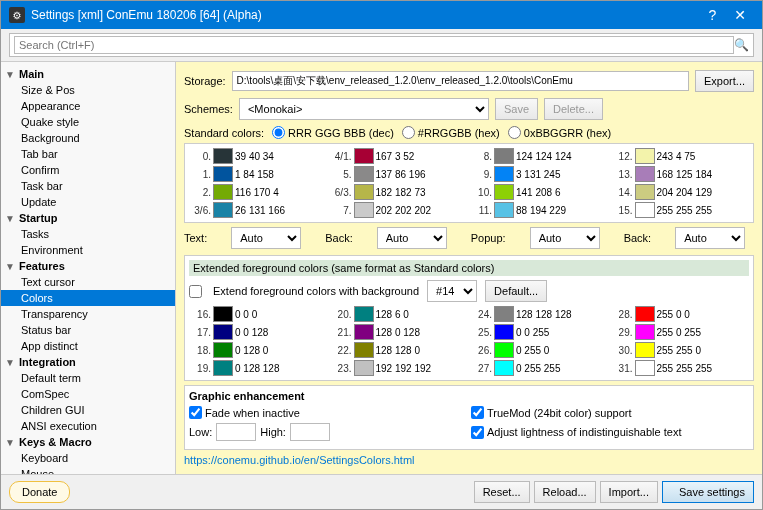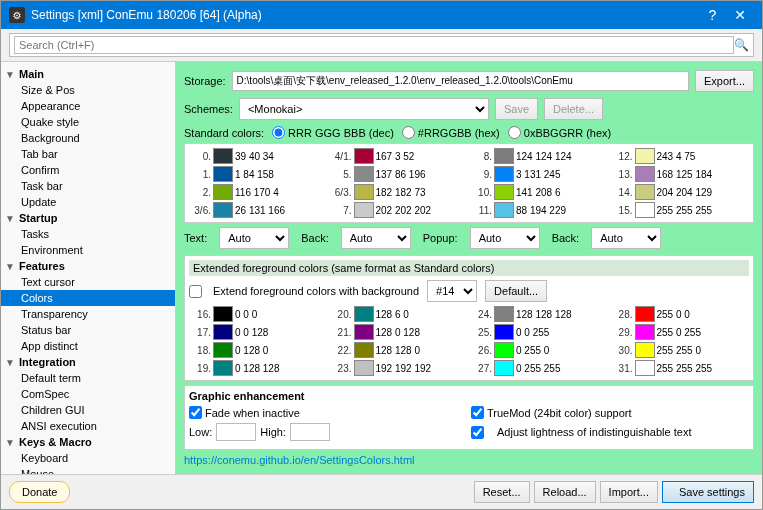--- a/index.html
+++ b/index.html
@@ -20,21 +20,21 @@
     
     .main-content { display: flex; flex: 1; overflow: hidden; }
     
     .sidebar { width: 175px; border-right: 1px solid #ccc; background: #f8f8f8; overflow-y: auto; padding: 4px 0; }
     .tree-item { padding: 2px 4px; cursor: pointer; display: flex; align-items: center; gap: 2px; }
     .tree-item.selected { background: #0078d7; color: white; }
     .tree-item .expand { width: 12px; font-size: 10px; color: #666; }
     .tree-group { font-weight: bold; }
     .tree-child { padding-left: 20px; }
     
-    .content { flex: 1; padding: 8px; overflow-y: auto; background: #86efac; }
+    .content { flex: 1; padding: 8px; overflow-y: auto; background: #fef9c3; }
     
     select, input[type=text] { border: 1px solid #bbb; background: white; padding: 2px 4px; font-size: 11px; }
     select { height: 22px; }
     
     .btn { border: 1px solid #bbb; background: linear-gradient(to bottom, #f8f8f8, #e8e8e8); padding: 2px 8px; cursor: pointer; font-size: 11px; height: 22px; }
     .btn-blue { background: linear-gradient(to bottom, #e8f4fb, #c8e0f0); border-color: #0078d7; padding-left: 16px; }
     
     .storage-row { display: flex; align-items: center; gap: 6px; margin-bottom: 6px; }
     .storage-path { flex: 1; border: 1px solid #bbb; background: white; padding: 2px 4px; font-size: 10px; overflow: hidden; text-overflow: ellipsis; white-space: nowrap; }
     
@@ -283,21 +283,21 @@
             <span class="color-val">88 194 229</span>
           </div>
         <div class="color-entry">
             <span class="idx">15.</span>
             <div class="color-swatch" style="background:#ffffff;"></div>
             <span class="color-val">255 255 255</span>
           </div>
       </div>
 
       
-      <div style="display:flex; align-items:center; gap:12px; margin-bottom:6px;">
+      <div style="display:flex; align-items:center; gap:24px; margin-bottom:6px;">
         <span>Text:</span>
         <select style="width:70px;"><option>Auto</option></select>
         <span>Back:</span>
         <select style="width:70px;"><option>Auto</option></select>
         <span>Popup:</span>
         <select style="width:70px;"><option>Auto</option></select>
         <span>Back:</span>
         <select style="width:70px;"><option>Auto</option></select>
       </div>
 
@@ -410,21 +410,21 @@
           <label style="display:flex; align-items:center; gap:3px;">
             <input type="checkbox" checked="" style="">
             <span>TrueMod (24bit color) support</span>
           </label>
           <div style="display:flex; align-items:center; gap:4px;">
             <span>Low:</span>
             <input type="text" class="num-input" style="">
             <span>High:</span>
             <input type="text" class="num-input" style="">
           </div>
-          <label style="display:flex; align-items:center; gap:13px;">
+          <label style="display:flex; align-items:center; gap:3px;">
             <input type="checkbox" checked="" style="">
             <span>Adjust lightness of indistinguishable text</span>
           </label>
         </div>
       </div>
 
       
       <a class="link">https://conemu.github.io/en/SettingsColors.html</a>
     </div>
   </div>

